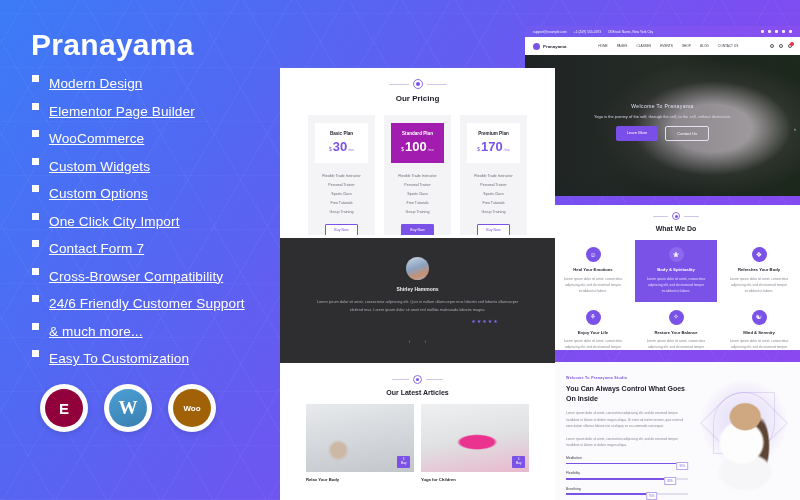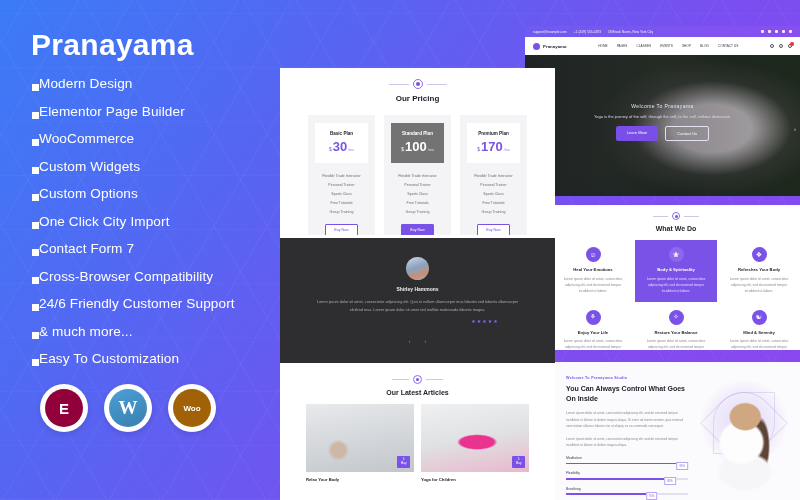--- a/index.html
+++ b/index.html
@@ -23,22 +23,22 @@
   .left{
     position:absolute; left:0; top:0; width:280px; height:500px;
     padding:22px 0 0 28px; color:#fff; z-index:6;
   }
   .brand{
     font-size:30px; font-weight:bold; letter-spacing:.3px;
     color:#ffffff; margin:6px 0 14px 3px;
   }
   .feat-list{ list-style:none; }
   .feat-item{
-    display:flex; align-items:flex-end; 
-    margin-bottom:12.5px; padding-left:4px;
+    display:flex; align-items:flex-start; gap:10px;
+    margin-bottom:12.5px; padding-left:4px;text-decoration:underline;
   }
   .sq{
     width:7px; height:7px; background:#fff; flex:0 0 7px;
     margin-top:-1px;
   }
   .feat-label{ font-size:13.6px; color:#fff; letter-spacing:.1px; }
 
   .logos{ display:flex; gap:16px; margin:18px 0 0 12px; }
   .logo{
     width:48px; height:48px; border-radius:50%;
@@ -118,21 +118,21 @@
     width:10px; height:10px; border-radius:50%;
     border:1px solid #8d6ee8; display:flex; align-items:center; justify-content:center;
   }
   .orn-c:after{ content:""; width:4px; height:4px; border-radius:50%; background:#7b52e8; }
   .sec-title{ font-size:8px; font-weight:bold; color:#22222c; margin-top:5px; }
   .plans{ display:flex; gap:9px; padding:12px 28px 0; }
   .plan{ flex:1; background:#f4f4f6; padding:8px 7px 10px; }
   .plan-head{
     background:#fff; padding:8px 4px 9px; text-align:center; margin-bottom:8px;
   }
-  .plan-head.hl{ background:#737373; }
+  .plan-head.hl{ background:#a21caf; }
   .plan-name{ font-size:4.6px; font-weight:bold; color:#23232e; }
   .plan-head.hl .plan-name{ color:#fff; }
   .plan-price{
     font-size:13px; font-weight:bold; color:#7b52e8; margin-top:3px;
     display:flex; align-items:baseline; justify-content:center; gap:1px;
   }
   .plan-head.hl .plan-price{ color:#fff; }
   .cur{ font-size:5px; font-weight:normal; }
   .per{ font-size:3.6px; font-weight:normal; opacity:.75; }
   .plan-feats{ list-style:none; text-align:center; }

